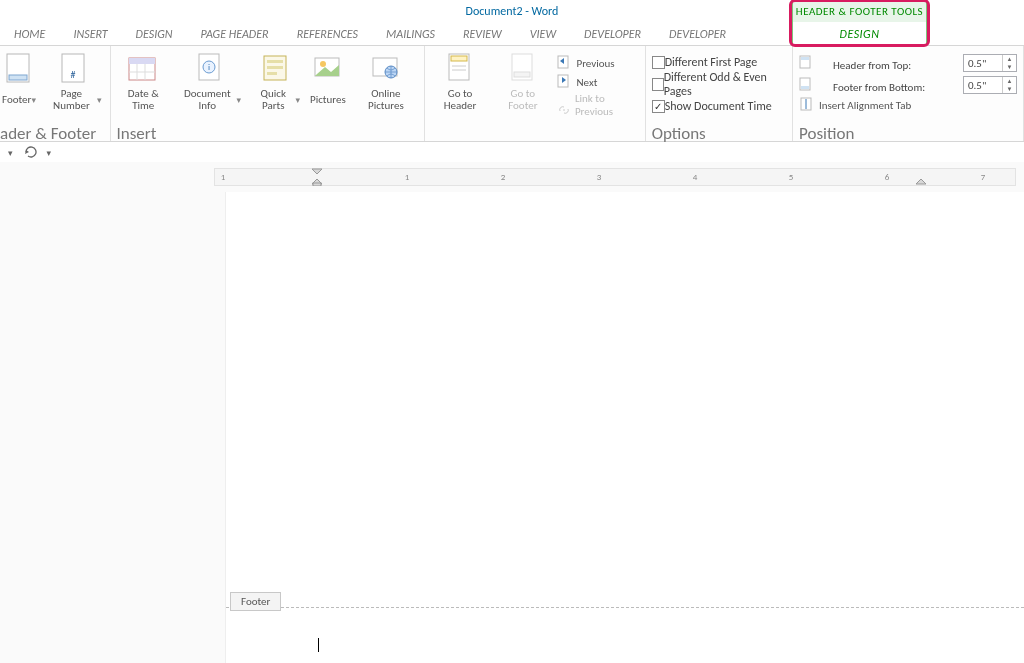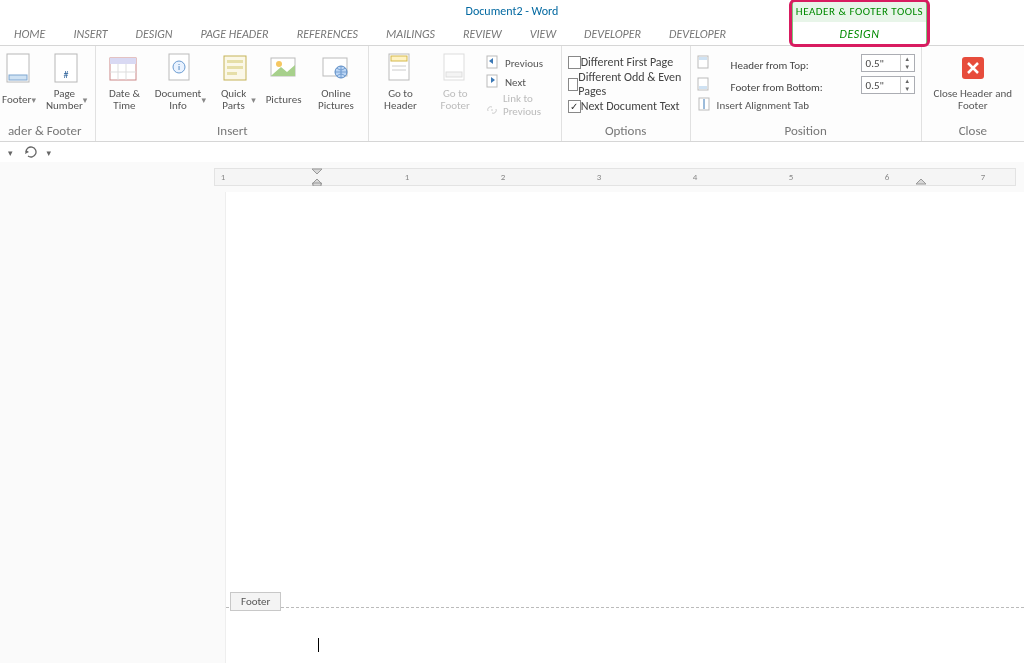--- a/index.html
+++ b/index.html
@@ -12,21 +12,21 @@
   .tool-highlight { position: absolute; right: 94px; top: -1px; width: 141px; height: 48px; border: 3px solid #d81b60; border-radius: 6px; pointer-events: none; z-index: 50; }
 
   
   .tabs { height: 24px; display: flex; align-items: stretch; background: #fff; border-bottom: 1px solid #d6d6d6; font-size: 12px; color: #777; position: relative; font-style: italic; }
   .tab { padding: 0 14px; display:flex; align-items:center; cursor: pointer; }
   .design-tab { position:absolute; right: 97px; top:0; width:135px; height:23px; display:flex; align-items:center; justify-content:center; font-size:12px; color:#008a00; background:#fff; border-left:1px solid #7cc67c; border-right:1px solid #7cc67c; text-transform:uppercase; letter-spacing:0.5px;}
 
   
   .ribbon { height: 96px; background: #fdfdfd; border-bottom: 1px solid #d6d6d6; display: flex; }
   .group { border-right: 1px solid #e1e1e1; display:flex; flex-direction:column; justify-content:space-between; padding: 4px 6px 2px; }
-  .group-label { font-size: 13px; color: #777; text-align:center; padding-top:0px; height:16px; }
+  .group-label { font-size: 17px; color: #777; padding-top:0px; height:16px; }
   .group-body { flex:1; display:flex; align-items:flex-start; gap: 6px; padding-top:2px;}
   .bigbtn { display:flex; flex-direction:column; align-items:center; gap:3px; width: auto; cursor:pointer; color:#555; font-size:11px; text-align:center; padding: 0 2px;}
   .bigbtn .ico { width: 32px; height: 32px; display:flex; align-items:center; justify-content:center; }
   .bigbtn .lbl { line-height: 1.1; min-height: 26px; display:flex; align-items:center; }
   .carrot::after { content:" ▾"; font-size:9px; color:#888; }
   .smallrow { display:flex; align-items:flex-end; gap:4px; font-size:11px; color:#555; cursor:pointer; }
   .smallrow .sico { width:16px; height:16px; display:flex;align-items:center;justify-content:center;}
   .disabled { color: #bbb !important; fill:#bbb !important; }
   .chk { display:flex; align-items:center; font-size:12px; color:#444; cursor:pointer; height:20px;}
   .chkbox { width:13px;height:13px;border:1px solid #888;background:#fff;display:flex;align-items:center;justify-content:center;font-size:10px;color:#333;}
@@ -218,21 +218,21 @@
       <label class="chk">
         <span class="chkbox"></span>
         <span>Different First Page</span>
       </label>
       <label class="chk">
         <span class="chkbox"></span>
         <span>Different Odd &amp; Even Pages</span>
       </label>
       <label class="chk">
         <span class="chkbox">✓</span>
-        <span>Next Document Text</span>
+        <span>Show Document Time</span>
       </label>
     </div>
     <div class="group-label">Options</div>
   </div>
 
   <div class="group">
     <div class="group-body" style="flex-direction:column;gap:2px;align-items:flex-start;">
       <div class="posrow">
         <span class="sico"><svg width="14" height="14">
               <rect x="1" y="1" width="10" height="12" fill="#fff" stroke="#bbb"></rect>
@@ -267,34 +267,20 @@
               <rect x="1" y="1" width="10" height="12" fill="#fff" stroke="#bbb"></rect>
               <line x1="6" y1="2" x2="6" y2="12" stroke="#3b78b5"></line>
             </svg>
           </span>
         <span>Insert Alignment Tab</span>
       </div>
     </div>
     <div class="group-label">Position</div>
   </div>
 
-  <div class="group" style="border-right:none">
-    <div class="group-body" style="justify-content:center;">
-      <div class="bigbtn">
-        <span class="ico">
-          <svg width="26" height="26">
-              <rect x="2" y="2" width="22" height="22" rx="3" fill="#e74c3c"></rect>
-              <path d="M8 8 L18 18 M18 8 L8 18" stroke="#fff" stroke-width="2.5"></path>
-            </svg>
-        </span>
-        <span class="lbl">Close Header and Footer</span>
-      </div>
-    </div>
-    <div class="group-label">Close</div>
-  </div>
 </div>
 
 <div class="qat">
   <span class="caret">▾</span>
   <span style="cursor:pointer;">
     <svg width="14" height="14">
         <path d="M3 8 a5 5 0 1 1 2 4" fill="none" stroke="#666" stroke-width="1.3"></path>
         <polygon points="3,6 6,8 2,10" fill="#666"></polygon>
       </svg>
   </span>

